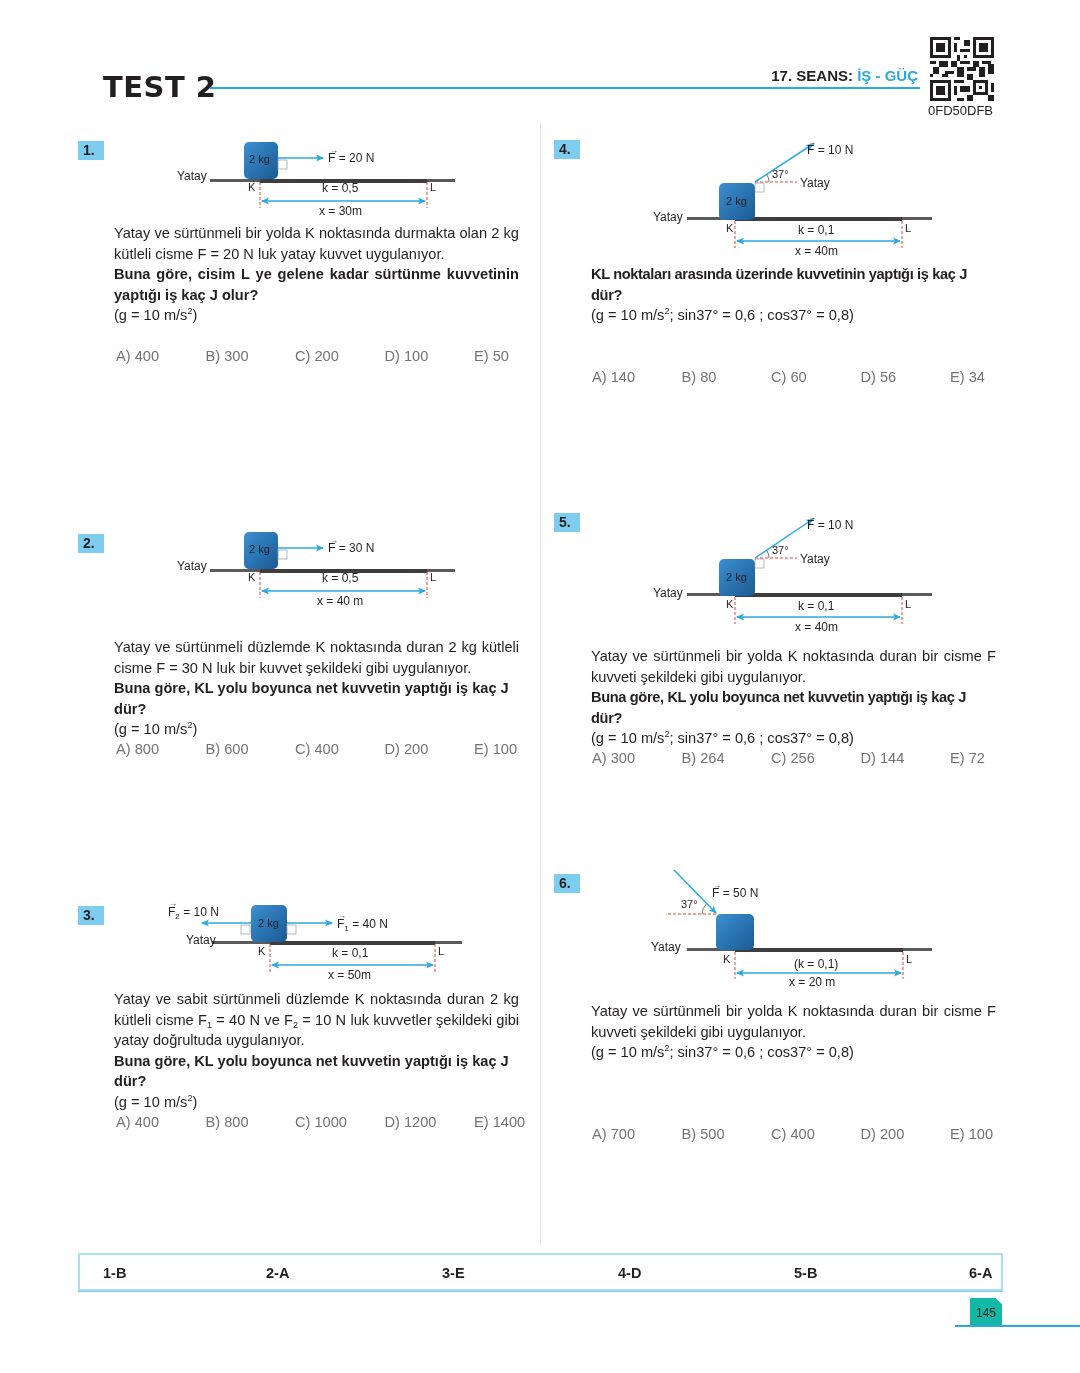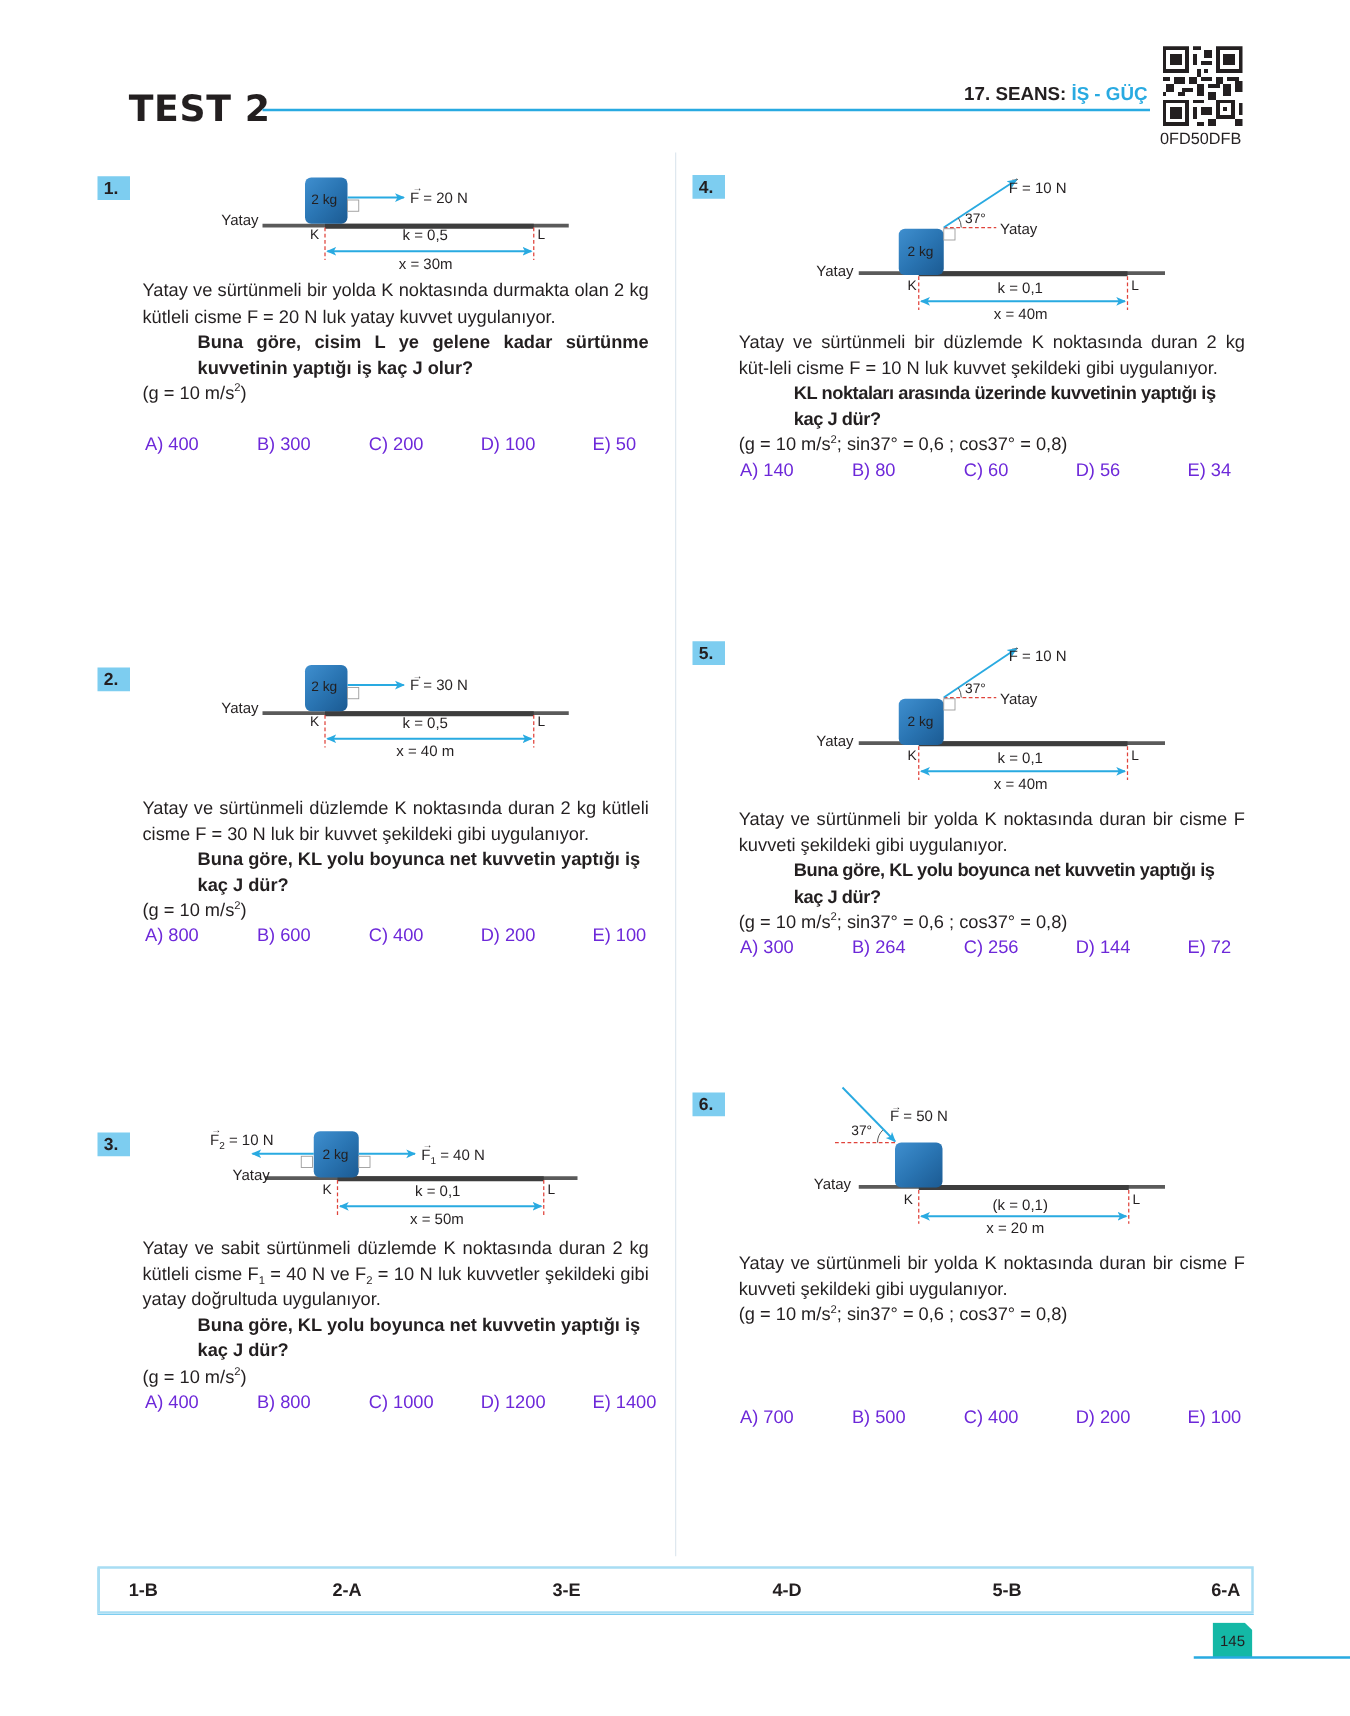--- a/index.html
+++ b/index.html
@@ -20,26 +20,26 @@
   
   .qnum { position: absolute; width: 26px; height: 19px; background: #7dcdf0; font-weight: bold; font-size: 14px; line-height: 19px; padding-left: 5px; color: #231f20; }
 
   
   .fig { position: absolute; }
   .fig svg { display: block; overflow: visible; }
   .fig text { font-family: "Liberation Sans", sans-serif; fill: #231f20; }
 
   
   .qtext { position: absolute; width: 405px; font-size: 14.6px; line-height: 20.5px; color: #231f20; }
-  .qtext .bold { font-weight: bold; margin-left: 44px; }
+  .qtext .bold { font-weight: bold; }
   .qtext .justify { text-align: justify; text-align-last: left; }
   .qtext sup { font-size: 9px; vertical-align: 6px; line-height: 0; }
   .qtext sub { font-size: 9px; vertical-align: -3px; line-height: 0; }
 
-  .choices { position: absolute; display: flex; font-size: 14.6px; color: #6d28d9; }
+  .choices { position: absolute; display: flex; font-size: 14.6px; color: #737373; }
   .choice { width: 89.5px; }
 
   
   .answer-key { position: absolute; left: 78px; top: 1253px; width: 925px; height: 38px; border: 2px solid #a8ddf3; box-shadow: 0 1px 0 #7dcdf0; }
   .answer-item { position: absolute; top: 10px; font-size: 14.5px; font-weight: bold; color: #231f20; }
 
   
   .page-tab { position: absolute; left: 970px; top: 1298px; width: 32px; height: 28px; background: #14b8a6; clip-path: polygon(0 0, 80% 0, 100% 22%, 100% 100%, 0 100%); font-size: 12px; text-align: center; line-height: 30px; color: #231f20; }
   .page-rule { position: absolute; left: 955px; top: 1325px; width: 125px; height: 2px; background: #29aae1; }
 </style>
@@ -235,21 +235,20 @@
     <text x="81" y="94" font-size="11">K</text>
     <text x="260" y="94" font-size="11">L</text>
     <line x1="90" y1="83" x2="90" y2="110" stroke="#e0433b" stroke-width="1" stroke-dasharray="3,2"></line>
     <line x1="257" y1="83" x2="257" y2="110" stroke="#e0433b" stroke-width="1" stroke-dasharray="3,2"></line>
     <text x="153" y="96" font-size="12">k = 0,1</text>
     <line x1="92" y1="103" x2="255" y2="103" stroke="#29aae1" stroke-width="1.5" marker-start="url(#arrowBlueStart)" marker-end="url(#arrowBlue)"></line>
     <text x="150" y="117" font-size="12">x = 40m</text>
   </svg>
 </div>
 <div class="qtext" style="left:591px;top:264px;">
-  <div class="justify">Yatay ve sürtünmeli bir düzlemde K noktasında duran 2 kg küt-leli cisme F = 10 N luk kuvvet şekildeki gibi uygulanıyor.</div>
   <div class="bold" style="letter-spacing:-0.35px;">KL noktaları arasında üzerinde kuvvetinin yaptığı iş kaç J dür?</div>
   <div><span>(g = 10 m/s</span><sup>2</sup><span>; sin37° = 0,6 ; cos37° = 0,8)</span></div>
 </div>
 <div class="choices" style="left:592px;top:369px;">
   <span class="choice">A) 140</span>
   <span class="choice">B) 80</span>
   <span class="choice">C) 60</span>
   <span class="choice">D) 56</span>
   <span class="choice">E) 34</span>
 </div>

